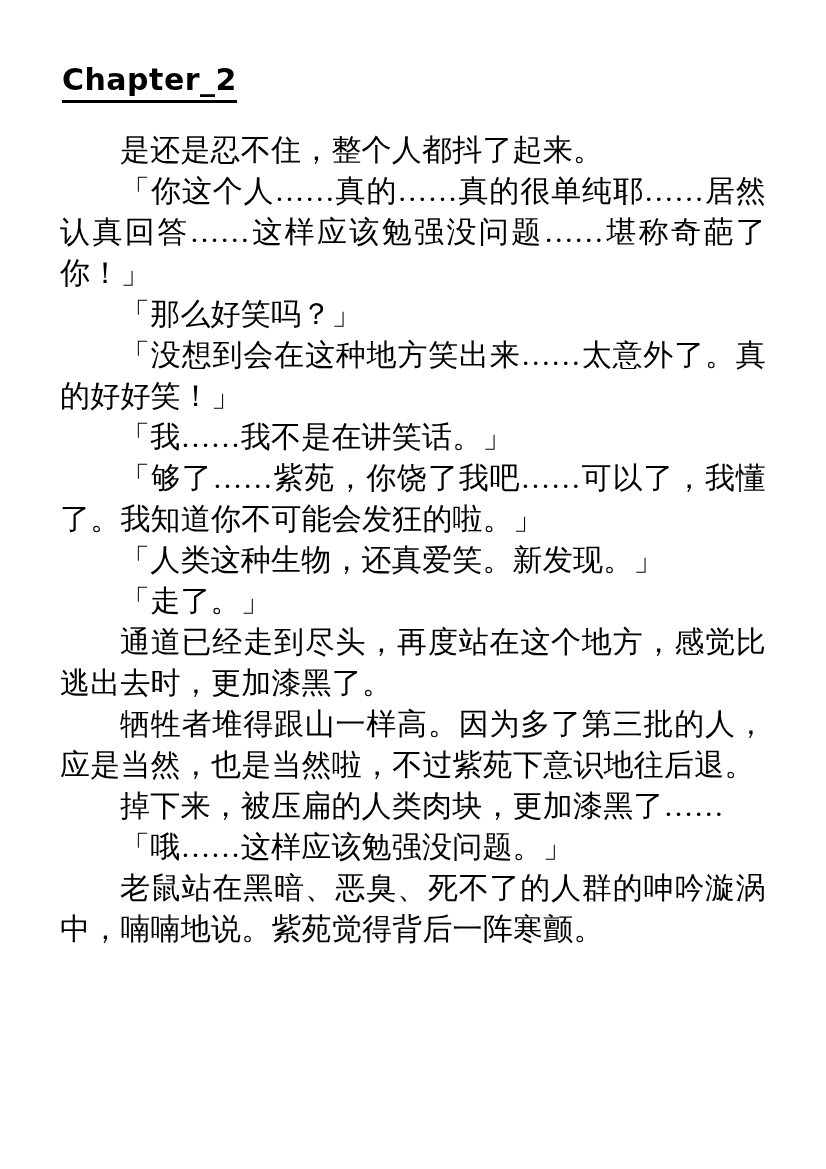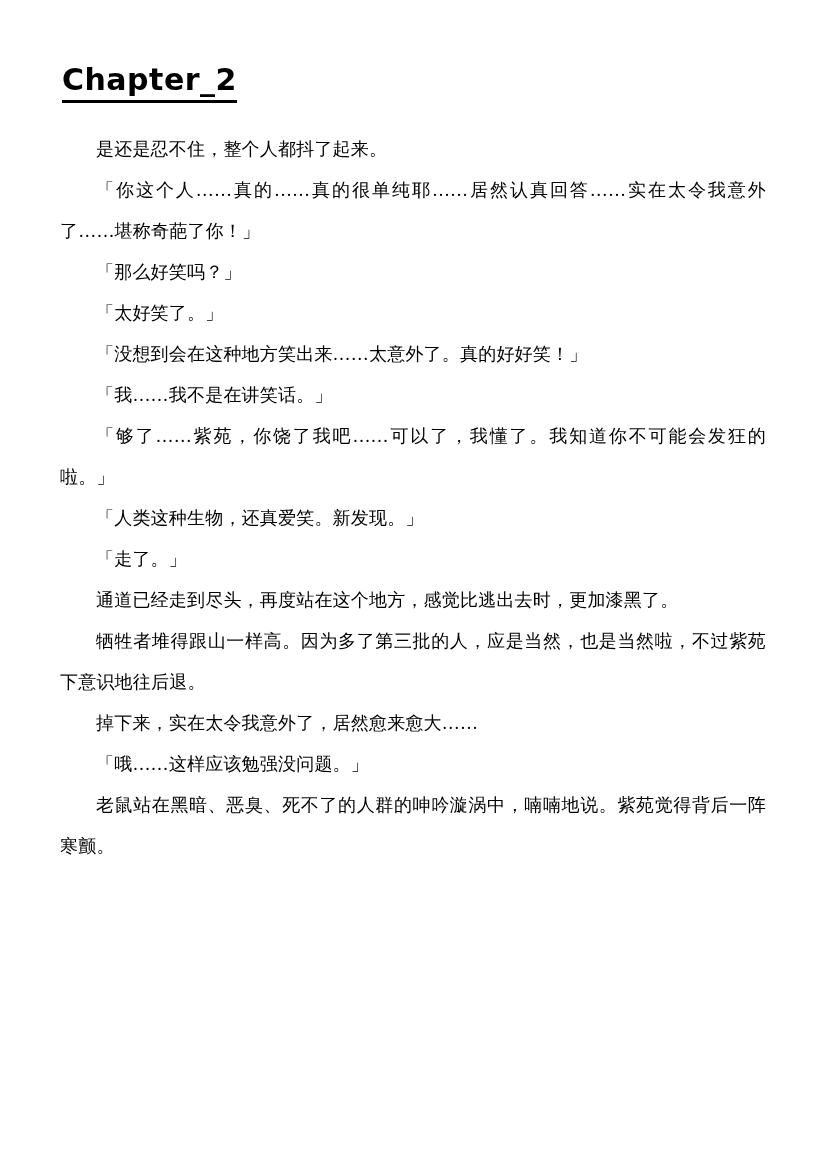--- a/index.html
+++ b/index.html
@@ -30,47 +30,46 @@
     display: inline-block;
     border-bottom: 3px solid #000000;
     padding-bottom: 2px;
     line-height: 1.2;
   }
   .title-wrap {
     display: block;
     margin-left: 2px;
   }
   .body-text {
-    font-size: 18px;
+    font-size: 30px;
     line-height: 41px;
     text-align: justify;
     text-justify: inter-ideograph;
     letter-spacing: 0.2px;
   }
   .para {
     margin: 0;
     text-indent: 2em;
   }
 </style>
 </head>
 <body>
 
 <div class="page">
   <div class="title-wrap">
     <h1 class="chapter-title">Chapter_2</h1>
   </div>
   <div class="body-text">
     <p class="para">是还是忍不住，整个人都抖了起来。</p>
-    <p class="para">「你这个人……真的……真的很单纯耶……居然认真回答……实在太令我意外了……堪称奇葩了你！」</p>
+    <p class="para">「你这个人……真的……真的很单纯耶……居然认真回答……这样应该勉强没问题……堪称奇葩了你！」</p>
     <p class="para">「那么好笑吗？」</p>
-    <p class="para">「太好笑了。」</p>
     <p class="para">「没想到会在这种地方笑出来……太意外了。真的好好笑！」</p>
     <p class="para">「我……我不是在讲笑话。」</p>
     <p class="para">「够了……紫苑，你饶了我吧……可以了，我懂了。我知道你不可能会发狂的啦。」</p>
     <p class="para">「人类这种生物，还真爱笑。新发现。」</p>
     <p class="para">「走了。」</p>
     <p class="para">通道已经走到尽头，再度站在这个地方，感觉比逃出去时，更加漆黑了。</p>
     <p class="para">牺牲者堆得跟山一样高。因为多了第三批的人，应是当然，也是当然啦，不过紫苑下意识地往后退。</p>
-    <p class="para">掉下来，实在太令我意外了，居然愈来愈大……</p>
+    <p class="para">掉下来，被压扁的人类肉块，更加漆黑了……</p>
     <p class="para">「哦……这样应该勉强没问题。」</p>
     <p class="para">老鼠站在黑暗、恶臭、死不了的人群的呻吟漩涡中，喃喃地说。紫苑觉得背后一阵寒颤。</p>
   </div>
 </div>
 
 </body></html>

